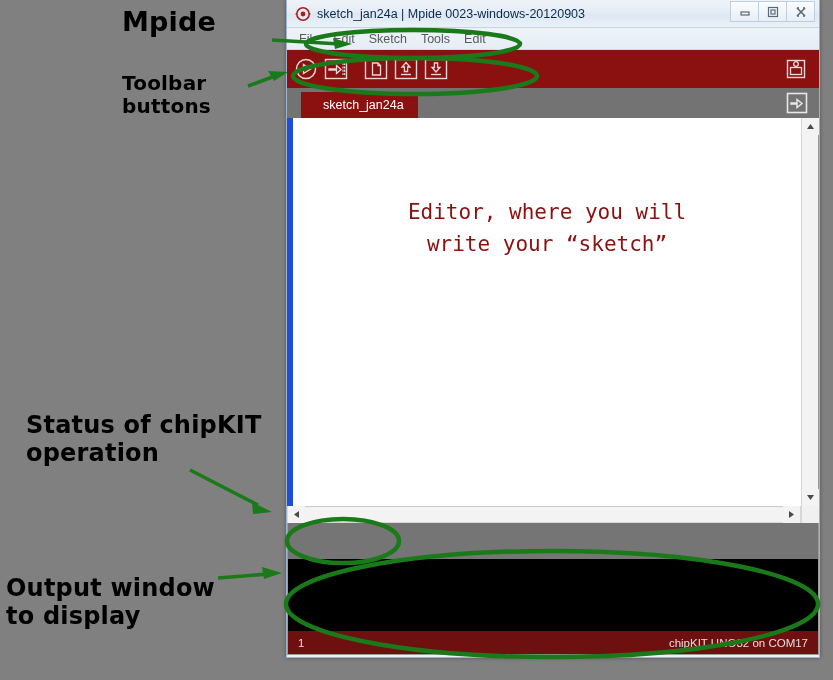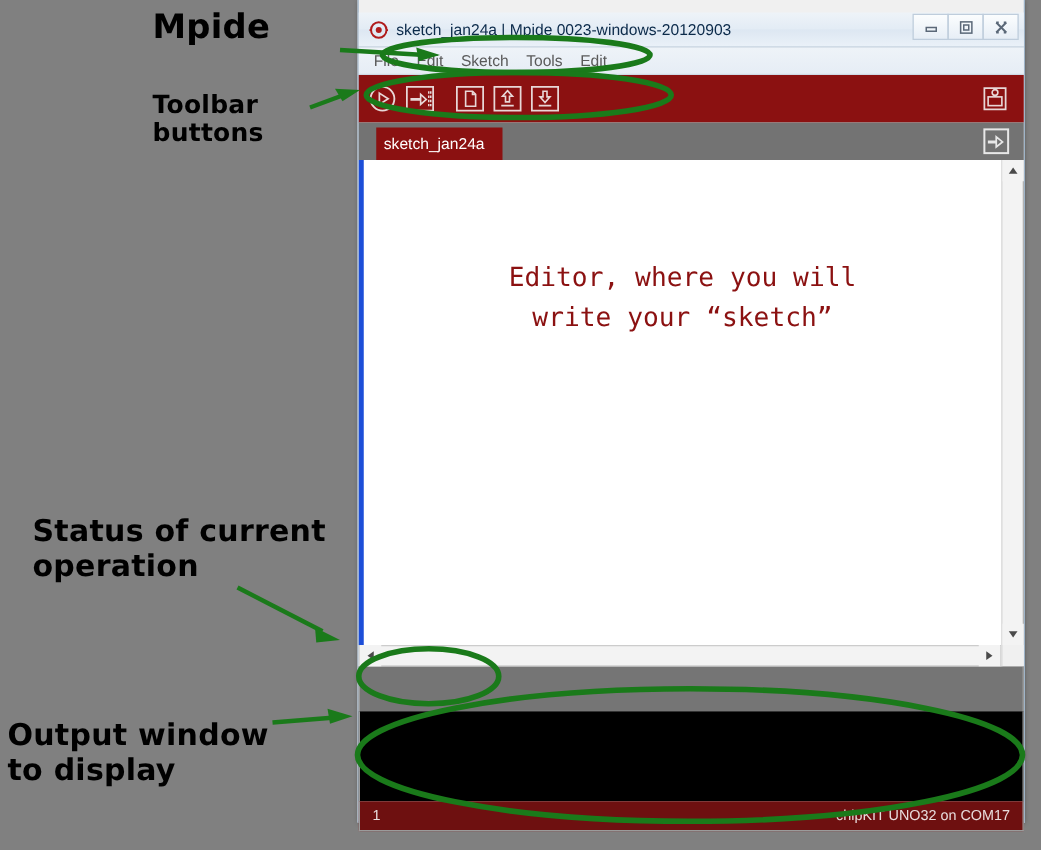--- a/index.html
+++ b/index.html
@@ -61,21 +61,20 @@
   
   .titlebar {
     height: 28px;
     background: linear-gradient(to bottom, #eef3f8 0%, #e3ecf5 48%, #dde7f2 52%, #eaf1f8 100%);
     border-bottom: 1px solid #c6d4e2;
     display: flex;
     align-items: center;
     position: relative;
     padding-left: 8px;
     box-sizing: border-box;
-    margin-top: 10px;
   }
   .app-logo {
     width: 16px; height: 16px;
     margin-right: 6px;
     flex: 0 0 auto;
   }
   .title-text {
     font-size: 12.5px;
     color: #0b2a4a;
     white-space: nowrap;
@@ -147,41 +146,41 @@
     display: flex;
     align-items: flex-end;
     position: relative;
     padding-left: 14px;
     box-sizing: border-box;
   }
   .tab {
     background: #8b1111;
     color: #ffffff;
     font-size: 12.5px;
-    padding: 6px 14px 6px 6px;
+    padding: 6px 14px 6px 22px;
     height: 26px;
     box-sizing: border-box;
     display: flex;
     align-items: center;
     font-family: "Liberation Sans", sans-serif;
   }
   .tab-right-icon {
     position: absolute;
     right: 10px;
     top: 3px;
     width: 24px; height: 24px;
     display: flex; align-items: center; justify-content: center;
   }
 
   
   .editor-wrap {
     position: relative;
     height: 388px;
     background: #ffffff;
-    border-left: 4px solid #1d4ed8;
+    border-left: 6px solid #1d4ed8;
     border-right: 1px solid #9b9b9b;
     box-sizing: border-box;
     display: flex;
   }
   .editor-area {
     flex: 1 1 auto;
     position: relative;
     overflow: hidden;
   }
   .editor-text {
@@ -446,17 +445,17 @@
 
     <path d="M218 578 L268 574" stroke="#1a7a1a" stroke-width="3.5" fill="none"></path>
     <path d="M282 573 L262 567 L264 579 Z" fill="#1a7a1a"></path>
 
     <ellipse cx="552" cy="604" rx="266" ry="53" fill="none" stroke="#1a7a1a" stroke-width="4.5"></ellipse>
   </svg>
 
   <div class="anno-label" id="anno-menu">Mpide</div>
   <div class="anno-label" id="anno-toolbar" style="white-space: pre-line;">Toolbar
 buttons</div>
-  <div class="anno-label" id="anno-status" style="white-space: pre-line;">Status of current
+  <div class="anno-label" id="anno-status" style="white-space: pre-line;">Status of chipKIT
 operation</div>
   <div class="anno-label" id="anno-output" style="white-space: pre-line;">Output window
 to display</div>
 </div>
 
 </body></html>

